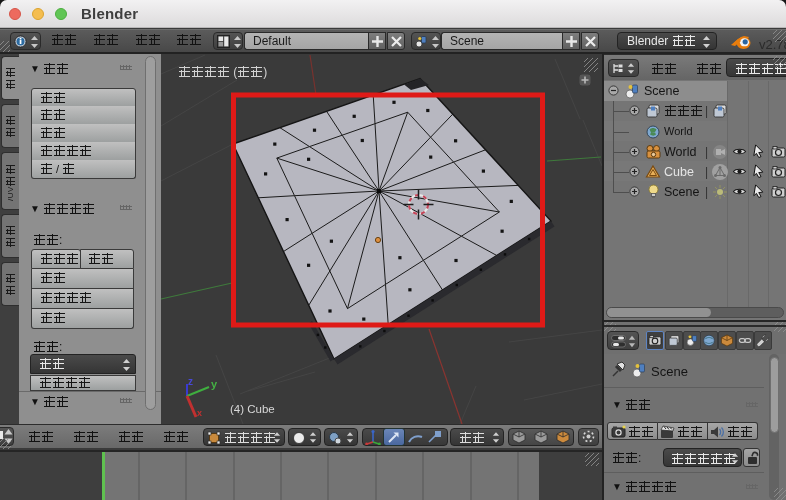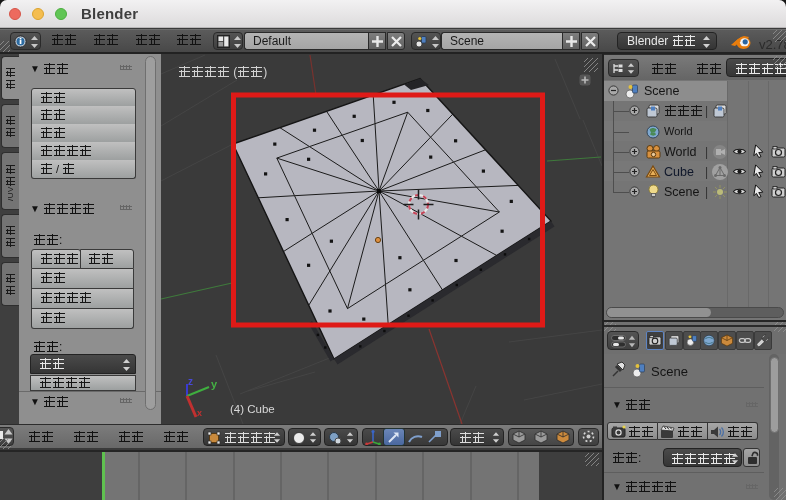--- a/index.html
+++ b/index.html
@@ -466,21 +466,21 @@
         <path d="M4 5h5v6H4zM9 7l4-2v6l-4-2z" fill="#b0b0b0"></path>
       </svg>
 <svg class="abs" style="left:25px;top:112px" width="11" height="11" viewBox="0 0 11 11">
         <circle cx="5.5" cy="5.5" r="4.6" fill="#a8a8a8" stroke="#3a3a3a"></circle>
         <path d="M5.5 3v5M3 5.5h5" stroke="#222" stroke-width="1.2"></path>
       </svg>
 <svg class="abs" style="left:41px;top:110px" width="16" height="16" viewBox="0 0 16 16">
         <path d="M8 2l6.5 11h-13z" fill="#e8b05a" stroke="#7a4a10" stroke-width="1.2"></path>
         <path d="M8 5.5l3.5 6h-7z" fill="none" stroke="#7a4a10" stroke-width="1"></path>
       </svg>
-<div class="abs" style="left:60px;top:111px;color:#0f172a;font-size:12.5px">Cube</div>
+<div class="abs" style="left:60px;top:111px;color:#e5e5e5;font-size:12.5px">Cube</div>
 <div class="abs" style="left:101px;top:111px;color:#333;font-size:12px">|</div>
 <svg class="abs" style="left:107px;top:109px" width="18" height="18" viewBox="0 0 18 18">
         <circle cx="9" cy="9" r="8" fill="#a0a0a0"></circle>
         <circle cx="9" cy="4.5" r="1.5" fill="#6a6a6a"></circle>
         <circle cx="4.5" cy="12.5" r="1.5" fill="#6a6a6a"></circle>
         <circle cx="13.5" cy="12.5" r="1.5" fill="#6a6a6a"></circle>
         <path d="M9 4.5L4.5 12.5h9z M9 4.5v8" fill="none" stroke="#6a6a6a" stroke-width="1"></path>
       </svg>
 <svg class="abs" style="left:25px;top:132px" width="11" height="11" viewBox="0 0 11 11">
         <circle cx="5.5" cy="5.5" r="4.6" fill="#a8a8a8" stroke="#3a3a3a"></circle>

